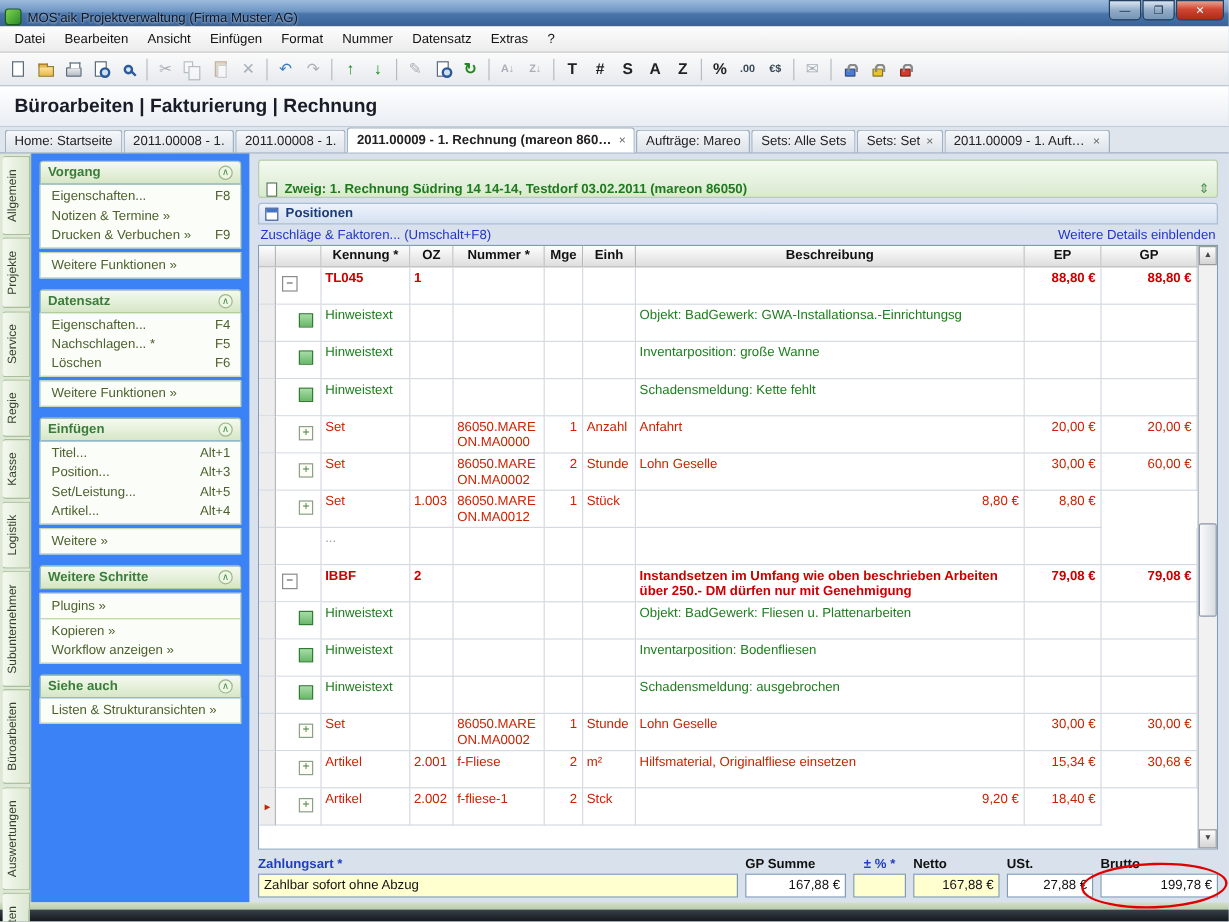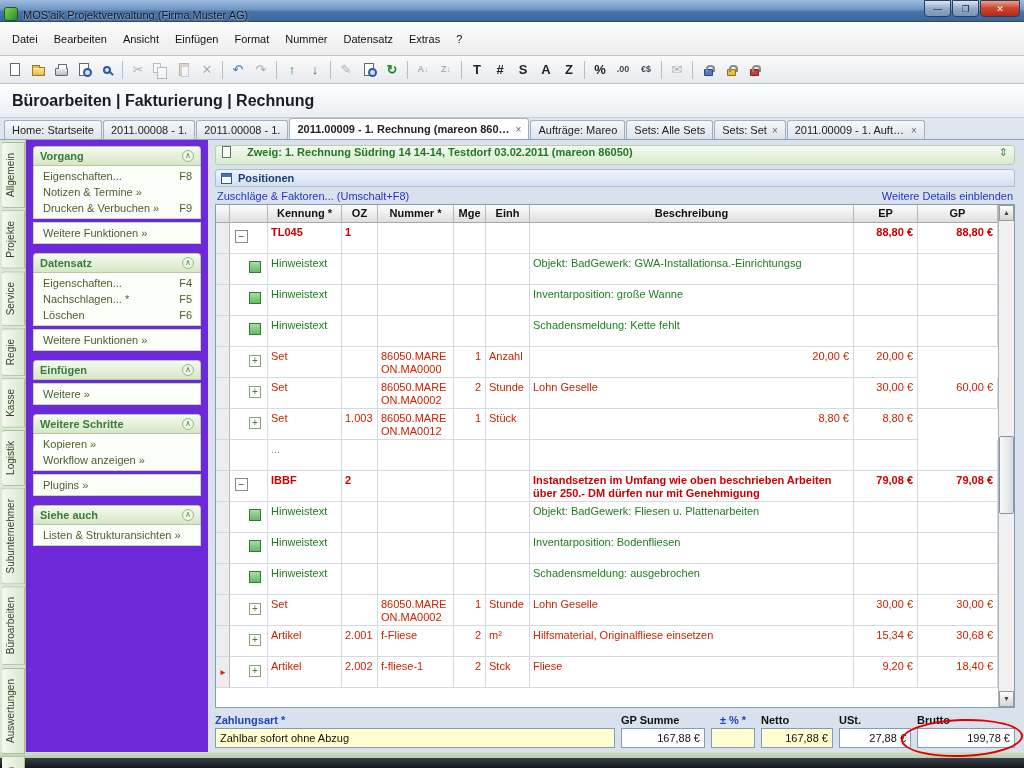--- a/index.html
+++ b/index.html
@@ -8,21 +8,21 @@
 
   
   .titlebar { height:22px; background:linear-gradient(180deg,#9dbbdd 0%,#6f97c4 45%,#4a76ab 55%,#3a649a 100%); display:flex; align-items:flex-end; padding:0 4px; border-bottom:1px solid #2a4a6a; }
   .app-icon { width:14px; height:14px; border-radius:3px; background:linear-gradient(135deg,#7fd44a,#2a8a2a); border:1px solid #1a5a1a; margin-right:5px; }
   .title-text { font-size:11px; color:#0c1420; text-shadow:0 1px 2px rgba(255,255,255,.7); flex:1; }
   .win-controls { display:flex; gap:1px; align-self:flex-start; }
   .win-btn { width:27px; height:17px; border:1px solid #24405e; border-radius:0 0 4px 4px; background:linear-gradient(#dbe6f2,#91abc8 50%,#7795b5); display:flex; align-items:center; justify-content:center; font-size:9px; color:#122334; }
   .win-btn.close { width:40px; background:linear-gradient(#eba391,#cf4733 45%,#b02a18); color:#fff; }
 
   
-  .menubar { height:34px; background:linear-gradient(#fdfdfd,#ececec); border-bottom:1px solid #c8c8c8; display:flex; align-items:center; padding:0 4px; }
+  .menubar { height:22px; background:linear-gradient(#fdfdfd,#ececec); border-bottom:1px solid #c8c8c8; display:flex; align-items:center; padding:0 4px; }
   .menu-item { font-size:11px; color:#111; padding:3px 8px; }
   .toolbar { height:28px; background:linear-gradient(#fbfbfb,#e6e9ee); border-bottom:1px solid #b9c0c9; display:flex; align-items:center; padding:0 4px; gap:1px; }
   .tb-btn { width:22px; height:22px; display:flex; align-items:center; justify-content:center; border:1px solid transparent; border-radius:2px; }
   .tb-btn.dim { opacity:.4; }
   .tb-sep { width:1px; height:18px; background:#b5bcc5; margin:0 3px; }
   .tb-glyph { font-size:13px; color:#3a4a5a; line-height:1; }
   .tb-glyph.bold { font-weight:bold; color:#222; }
   .tb-glyph.small { font-size:9px; font-weight:bold; }
   .shp { display:inline-block; position:relative; }
   .shp-page { width:10px; height:13px; background:#fff; border:1px solid #5a6b7a; }
@@ -49,33 +49,33 @@
   .tab { height:19px; display:flex; align-items:center; gap:5px; padding:0 7px; font-size:11px; color:#222; background:linear-gradient(#f6f8fa,#dde3ea); border:1px solid #9fb0c2; border-bottom:none; border-radius:3px 3px 0 0; white-space:nowrap; max-width:138px; overflow:hidden; }
   .tab.active { background:#fff; font-weight:bold; height:21px; max-width:240px; }
   .tab-label { overflow:hidden; text-overflow:ellipsis; }
   .tab-close { font-size:10px; color:#666; font-weight:normal; }
 
   
   .bodyrow { flex:1; display:flex; min-height:0; }
   .vtabs { width:26px; background:#dde7d6; border-right:1px solid #b8c8ac; display:flex; flex-direction:column; padding:2px 0 0 2px; gap:2px; }
   .vtab { writing-mode:vertical-rl; transform:rotate(180deg); font-size:10px; color:#33402a; background:linear-gradient(90deg,#dce7d2,#f4f9ef); border:1px solid #a9bf99; border-right:none; border-radius:0 3px 3px 0; padding:10px 3px; text-align:center; }
 
-  .sidebar { width:182px; background:#6d28d9; padding:6px 7px; overflow:hidden; }
+  .sidebar { width:182px; background:#3b82f6; padding:6px 7px; overflow:hidden; }
   .panel { margin-bottom:9px; }
   .panel-head { height:20px; background:linear-gradient(#f5faf0,#d6e6c6); border:1px solid #b4caa2; border-radius:3px 3px 0 0; display:flex; align-items:center; justify-content:space-between; padding:0 6px; }
   .panel-title { font-size:11px; font-weight:bold; color:#3a7d3a; }
   .panel-chevron { width:12px; height:12px; border-radius:50%; background:#eef6e6; border:1px solid #9ab886; color:#4a8a4a; font-size:8px; line-height:10px; text-align:center; }
   .panel-body { background:#fbfdf9; border:1px solid #c6d6b6; border-top:none; padding:2px 0; }
   .panel-body.extra { border-top:1px solid #c6d6b6; margin-top:3px; }
   .side-item { display:flex; justify-content:space-between; padding:2px 8px 2px 9px; font-size:11px; color:#4c612c; }
   .si-short { color:#4c612c; }
 
   
   .main { flex:1; background:#d9e2ec; padding:5px 9px 4px 7px; display:flex; flex-direction:column; min-width:0; }
-  .zweig { height:20px; background:linear-gradient(#f4faf0,#d9ead0); border:1px solid #b9cfa8; border-radius:3px; display:flex; align-items:flex-start; gap:16px; padding:0 6px; margin-bottom:4px; }
+  .zweig { height:32px; background:linear-gradient(#f4faf0,#d9ead0); border:1px solid #b9cfa8; border-radius:3px; display:flex; align-items:flex-end; gap:6px; padding:0 6px; margin-bottom:4px; }
   .zweig-icon { width:9px; height:12px; background:#fff; border:1px solid #5a7a5a; }
   .zweig-text { flex:1; font-size:11px; font-weight:bold; color:#1f7a1f; white-space:nowrap; overflow:hidden; }
   .zweig-ctl { font-size:11px; color:#4a8a4a; }
   .pos-head { height:18px; background:linear-gradient(#eef3fb,#d4e0f0); border:1px solid #aabdd6; border-radius:3px 3px 0 0; display:flex; align-items:center; gap:6px; padding:0 5px; }
   .pos-icon { width:11px; height:11px; background:#fff; border:1px solid #33589a; box-shadow:inset 0 3px 0 #4472c4; }
   .pos-title { font-size:11px; font-weight:bold; color:#1b3c78; }
   .links-row { height:17px; display:flex; justify-content:space-between; align-items:center; font-size:11px; padding:0 2px; }
   .link { color:#2233cc; }
 
   
@@ -347,45 +347,63 @@
               <span class="si-label">Weitere Funktionen »</span>
               <span class="si-short"></span>
             </div>
           </div>
         </div>
         <div class="panel">
           <div class="panel-head">
             <span class="panel-title">Einfügen</span>
             <span class="panel-chevron">∧</span>
           </div>
+          <div class="panel-body">
+            <div class="side-item">
+              <span class="si-label">Titel...</span>
+              <span class="si-short">Alt+1</span>
+            </div>
+            <div class="side-item">
+              <span class="si-label">Position...</span>
+              <span class="si-short">Alt+3</span>
+            </div>
+            <div class="side-item">
+              <span class="si-label">Set/Leistung...</span>
+              <span class="si-short">Alt+5</span>
+            </div>
+            <div class="side-item">
+              <span class="si-label">Artikel...</span>
+              <span class="si-short">Alt+4</span>
+            </div>
+          </div>
           <div class="panel-body extra">
             <div class="side-item">
               <span class="si-label">Weitere »</span>
               <span class="si-short"></span>
             </div>
           </div>
         </div>
         <div class="panel">
           <div class="panel-head">
             <span class="panel-title">Weitere Schritte</span>
             <span class="panel-chevron">∧</span>
           </div>
+          <div class="panel-body extra">
+            <div class="side-item">
+              <span class="si-label">Plugins »</span>
+              <span class="si-short"></span>
+            </div>
+          </div>
           <div class="panel-body">
             <div class="side-item">
               <span class="si-label">Kopieren »</span>
               <span class="si-short"></span>
             </div>
             <div class="side-item">
               <span class="si-label">Workflow anzeigen »</span>
-              <span class="si-short"></span>
-            </div>
-          </div>
-          <div class="panel-body extra">
-            <div class="side-item">
-              <span class="si-label">Plugins »</span>
               <span class="si-short"></span>
             </div>
           </div>
         </div>
         <div class="panel">
           <div class="panel-head">
             <span class="panel-title">Siehe auch</span>
             <span class="panel-chevron">∧</span>
           </div>
           <div class="panel-body">
@@ -479,20 +497,21 @@
                 <div class="cell r"></div>
               </div>
               <div class="trow set">
                 <div class="cell sel"></div>
                 <div class="cell tree"><span class="tico plus">+</span></div>
                 <div class="cell ">Set</div>
                 <div class="cell "></div>
                 <div class="cell num">86050.MAREON.MA0000</div>
                 <div class="cell r">1</div>
                 <div class="cell ">Anzahl</div>
+                <div class="cell desc">Anfahrt</div>
                 <div class="cell r">20,00 €</div>
                 <div class="cell r">20,00 €</div>
               </div>
               <div class="trow set">
                 <div class="cell sel"></div>
                 <div class="cell tree"><span class="tico plus">+</span></div>
                 <div class="cell ">Set</div>
                 <div class="cell "></div>
                 <div class="cell num">86050.MAREON.MA0002</div>
                 <div class="cell r">2</div>
@@ -597,21 +616,20 @@
                 <div class="cell r">30,68 €</div>
               </div>
               <div class="trow article">
                 <div class="cell sel">►</div>
                 <div class="cell tree"><span class="tico plus">+</span></div>
                 <div class="cell ">Artikel</div>
                 <div class="cell ">2.002</div>
                 <div class="cell num">f-fliese-1</div>
                 <div class="cell r">2</div>
                 <div class="cell ">Stck</div>
-                <div class="cell desc">Fliese</div>
                 <div class="cell r">9,20 €</div>
                 <div class="cell r">18,40 €</div>
               </div>
             </div>
         </div>
         <div class="vscroll">
           <div class="sb-btn sb-up">▲</div>
           <div class="sb-thumb"></div>
           <div class="sb-btn sb-dn">▼</div>
         </div>

